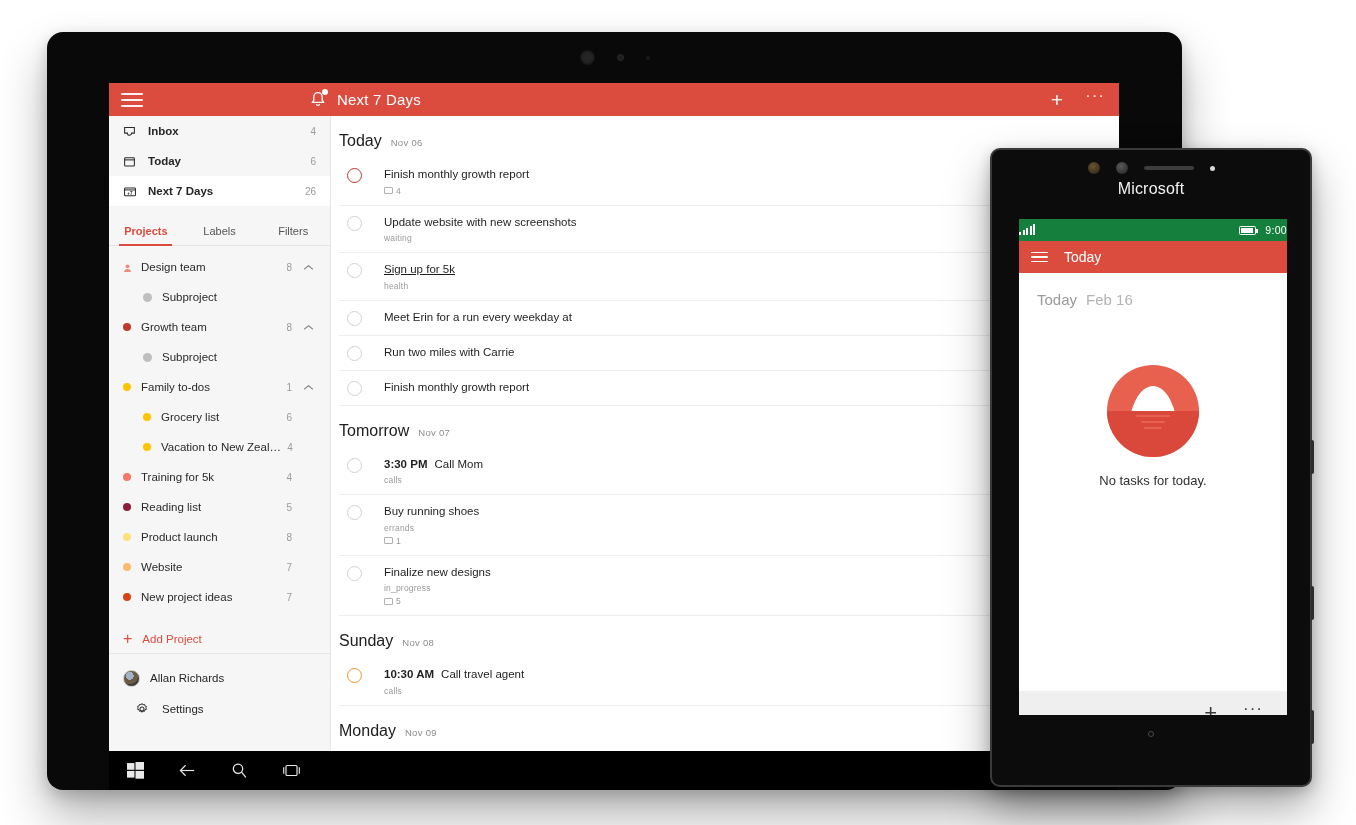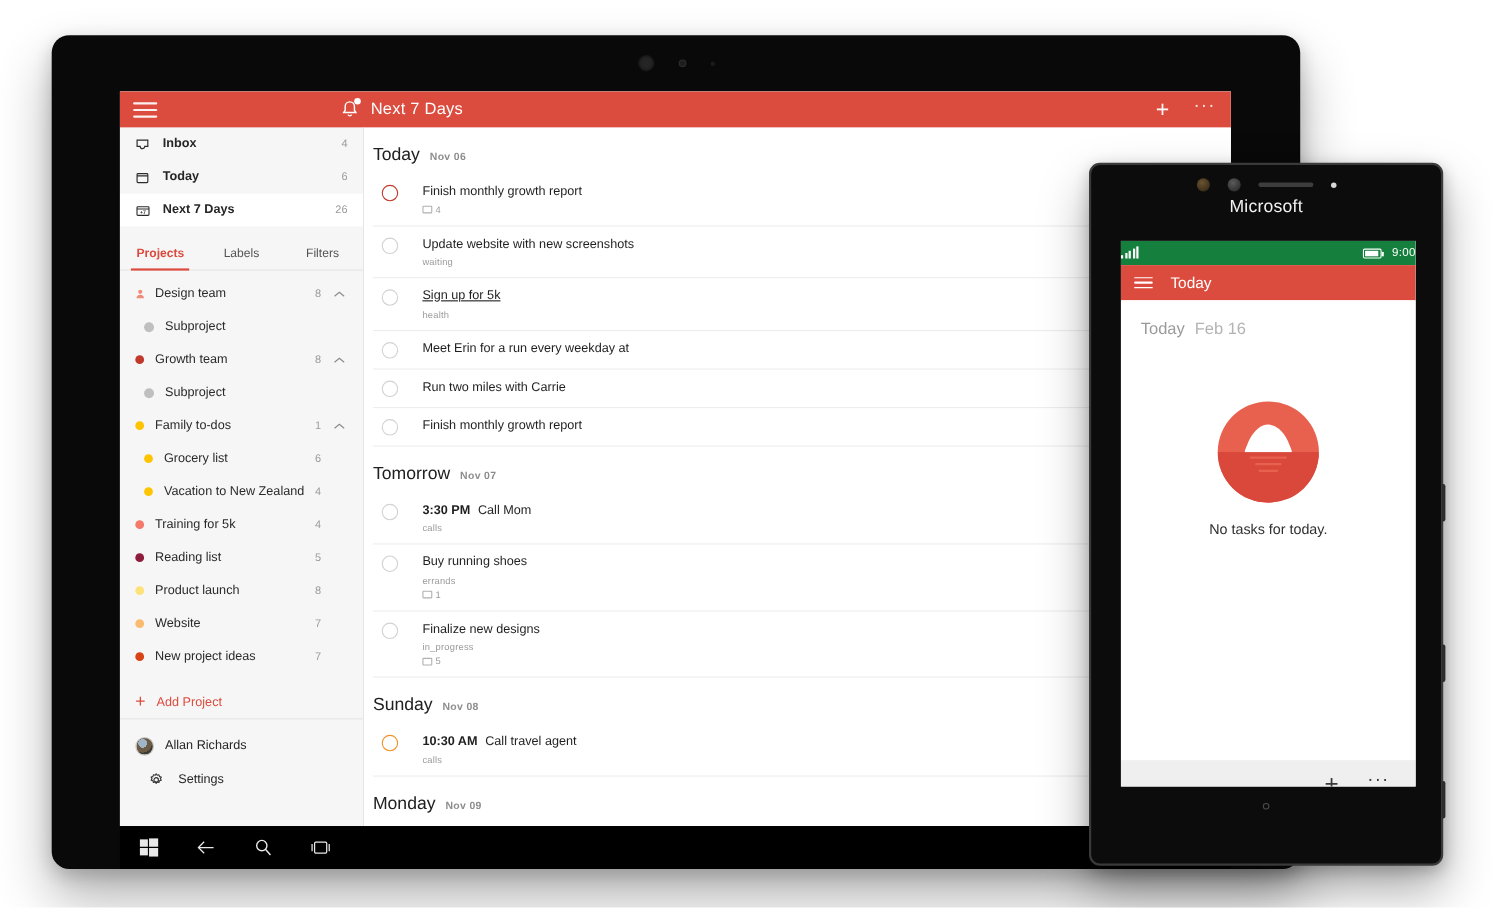--- a/index.html
+++ b/index.html
@@ -72,21 +72,21 @@
   }
   .tab.active { color: #DB4C3F; font-weight: 600; }
   .tab.active::after {
     content: ""; position: absolute; left: 14%; right: 14%; bottom: -1px; height: 2px; background: #DB4C3F;
   }
 
   .proj-list { padding-top: 6px; }
   .proj-row {
     height: 30px; display: flex; align-items: center; padding: 0 14px; cursor: pointer; font-size: 11.5px; color: #2a2a2a;
   }
-  .proj-row.sub { padding-left: 22px; color: #2a2a2a; }
+  .proj-row.sub { padding-left: 34px; color: #2a2a2a; }
   .dot { width: 8px; height: 8px; border-radius: 50%; flex: 0 0 8px; margin-right: 10px; }
   .dot.gray { width: 9px; height: 9px; flex-basis: 9px; }
   .proj-name { flex: 1 1 auto; white-space: nowrap; overflow: hidden; text-overflow: ellipsis; }
   .proj-count { font-size: 10px; color: #9b9b9b; margin-left: 6px; }
   .chev { width: 16px; margin-left: 8px; display: flex; align-items: center; justify-content: center; color: #8a8a8a; cursor: pointer; }
 
   .add-project {
     margin-top: 12px; height: 30px; display: flex; align-items: center; padding: 0 14px;
     color: #DB4C3F; font-size: 11.5px; cursor: pointer; border-bottom: 1px solid #e6e6e6;
   }
@@ -100,21 +100,21 @@
   }
   .user-name { font-size: 11.5px; color: #262626; }
   .settings-row { height: 30px; display: flex; align-items: center; padding: 0 14px; cursor: pointer; margin-left: 12px; }
   .settings-ico { width: 17px; flex: 0 0 17px; margin-right: 10px; display: flex; color: #333; }
   .settings-label { font-size: 11.5px; color: #262626; }
 
   
   .tasklist { flex: 1 1 auto; background: #fff; padding: 0 0 0 0; position: relative; overflow: hidden; }
   .day-head { padding: 16px 0 8px 8px; display: flex; align-items: baseline; }
   .day-name { font-size: 16px; color: #202020; font-weight: 400; }
-  .day-date { font-size: 9.5px; color: #8d8d8d; margin-left: 9px; letter-spacing: .3px; font-weight: bold; }
+  .day-date { font-size: 9.5px; color: #8d8d8d; margin-left: 9px; letter-spacing: .3px; }
   .task {
     display: flex; align-items: flex-start; padding: 9px 0 9px 8px;
     border-bottom: 1px solid #ededed; margin-left: 8px; margin-right: 0;
   }
   .task:first-of-type { }
   .chk {
     width: 15px; height: 15px; border-radius: 50%; border: 1.5px solid #d2d2d2;
     flex: 0 0 15px; margin-top: 1px; cursor: pointer;
   }
   .chk.p1 { border-color: #C0392B; border-width: 1.7px; }

